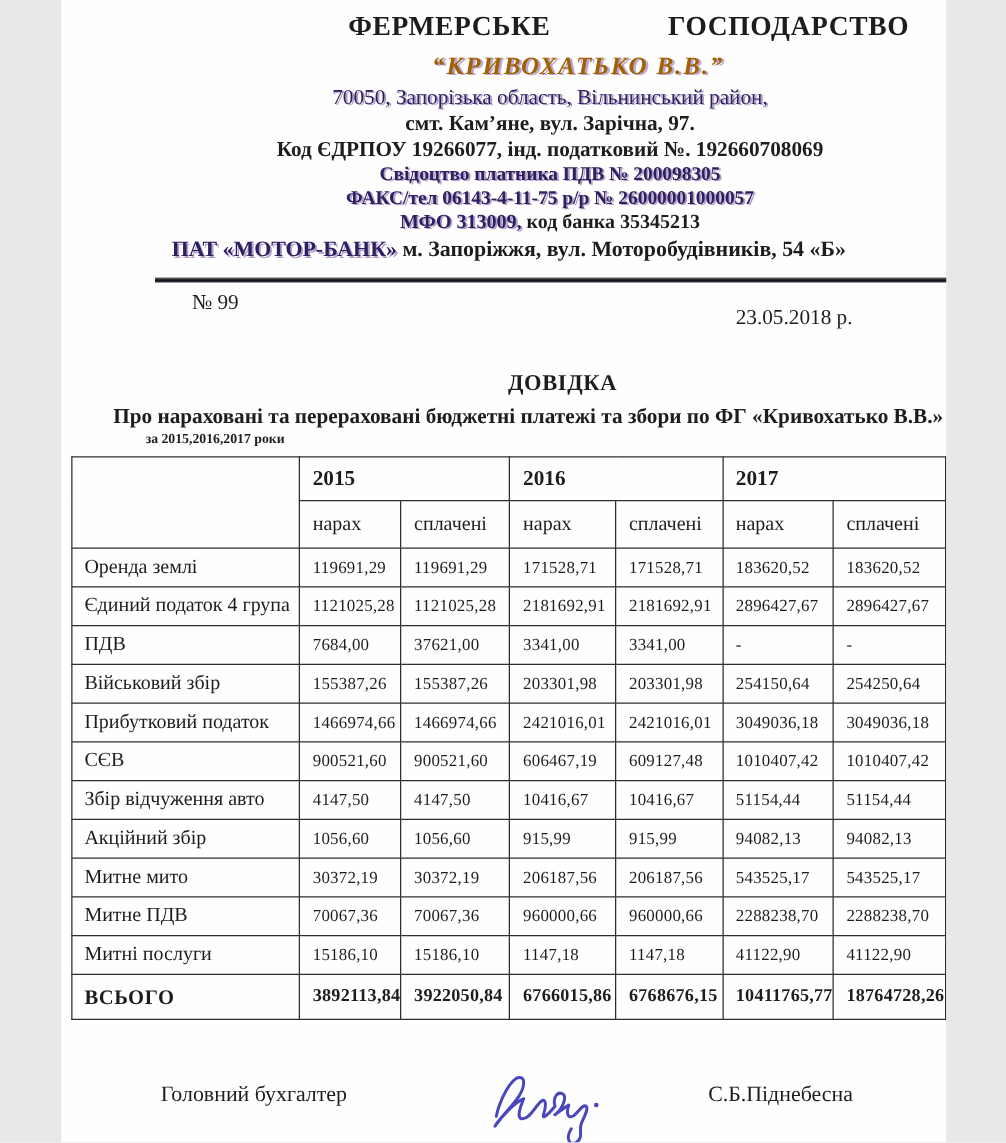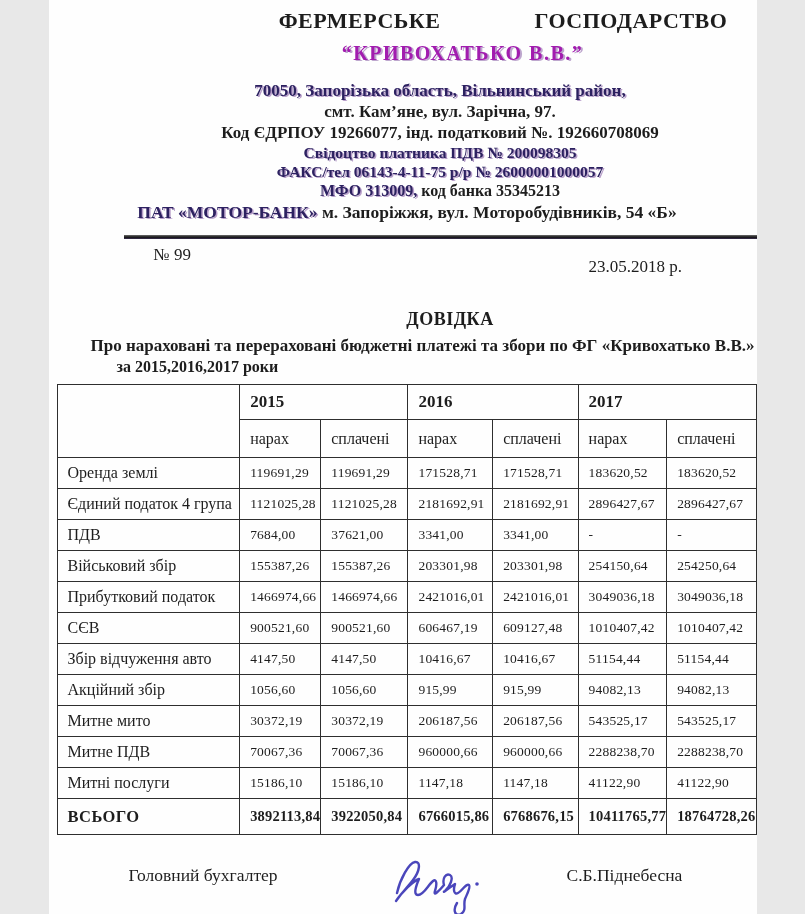--- a/index.html
+++ b/index.html
@@ -8,41 +8,41 @@
     width:708px; height:914px;
     margin:0 auto;
     background:#fefefe;
     color:#1d1d1d;
     font-family:"Liberation Serif","DejaVu Serif",serif;
     overflow:hidden;
   }
   
   .letterhead { padding-top:8px; padding-left:75px; text-align:center; }
   .lh1 { font-size:22px; font-weight:bold; letter-spacing:.5px; word-spacing:88px; padding-left:126px; }
-  .lh2 { margin-top:8px; font-size:20px; font-weight:bold; letter-spacing:1.5px;
-         color:#a21caf; text-shadow:2px 1px 0 rgba(126,80,158,.5); padding-left:45px; }
+  .lh2 { margin-top:8px; font-size:20px; font-weight:bold; font-style:italic; letter-spacing:1.5px;
+         color:#a16207; text-shadow:2px 1px 0 rgba(126,80,158,.5); padding-left:45px; }
   .lh-purple { color:#2c2160; text-shadow:1.5px 1px 0 rgba(126,80,158,.55); }
-  .lh3 { margin-top:16px; font-size:17px; font-weight:bold; }
+  .lh3 { margin-top:3px; font-size:17px; font-weight:normal; }
   .lh4 { margin-top:1px; font-size:17px; font-weight:bold; }
   .lh5 { margin-top:1px; font-size:17px; font-weight:bold; }
   .lh6 { margin-top:1px; font-size:15.5px; font-weight:bold; }
   .lh7 { margin-top:1px; font-size:15.5px; font-weight:bold; }
   .lh8 { margin-top:1px; font-size:16px; font-weight:bold; }
   .lh9 { margin-top:2px; font-size:17.5px; font-weight:bold; padding-right:66px;text-align:center; }
   
   .rule { margin:12px 0 0 75px; width:726px; height:4px;
           background:linear-gradient(to bottom,#6e6e6e 0%,#141414 55%,#3a2f52 100%); }
   .meta-row { position:relative; height:34px; font-size:17px; }
   .doc-number { position:absolute; left:105px; top:6px; }
   .doc-date   { position:absolute; left:540px; top:18px; }
   
   .title-block { margin-top:36px; font-weight:bold; }
   .doc-title { text-align:center; padding-left:95px; font-size:18px; letter-spacing:.5px; }
   .doc-sub1 { margin:6px 0 0 42px; font-size:17px; }
-  .doc-sub2 { margin:2px 0 0 68px; font-size:16px; }
+  .doc-sub2 { margin:2px 0 0 68px; font-size:11px; }
   
   table.pay { border-collapse:collapse; margin:8px 0 0 8px; table-layout:fixed;border-radius:12px; }
   table.pay td, table.pay th { border:1.6px solid #2e2e2e; vertical-align:middle;
         text-align:left; padding:0 0 0 10px; overflow:hidden; white-space:nowrap; }
   .year-cell { height:34px; font-size:17px; font-weight:bold; }
   .sub-cell  { height:37px; font-size:16px; font-weight:normal; }
   .corner-cell { background:#fefefe; }
   td.row-label { font-size:16px; }
   td.num { font-size:13.5px; letter-spacing:.2px; }
   tr.data-row td { height:30px; }

